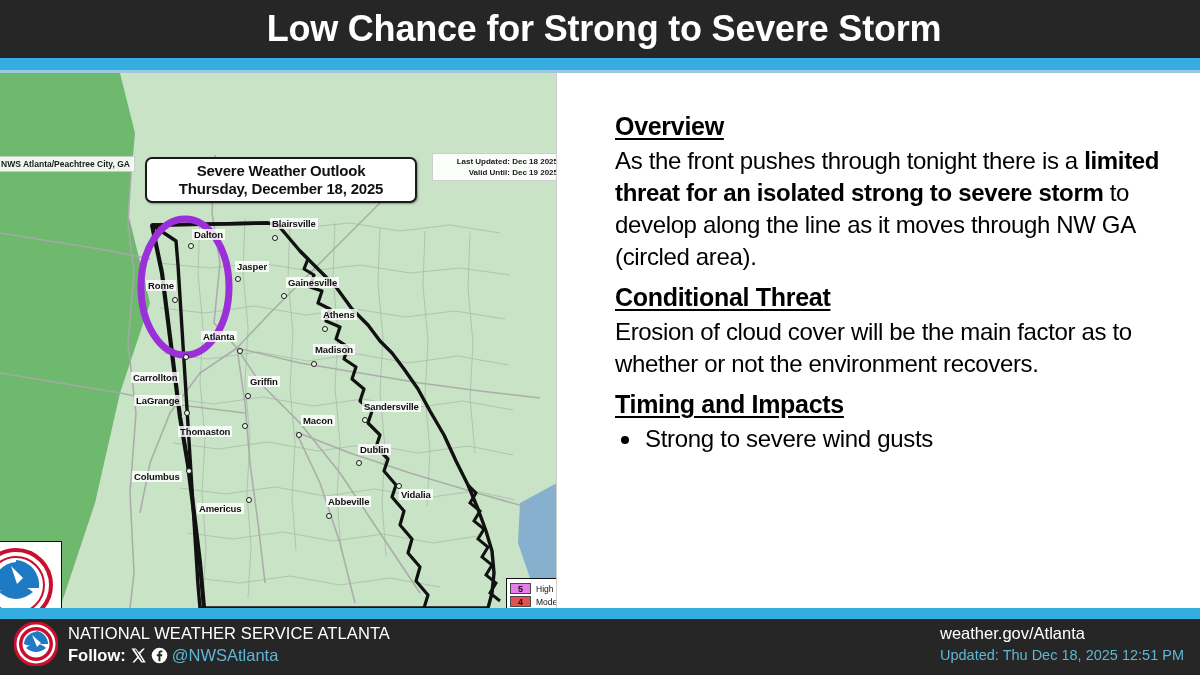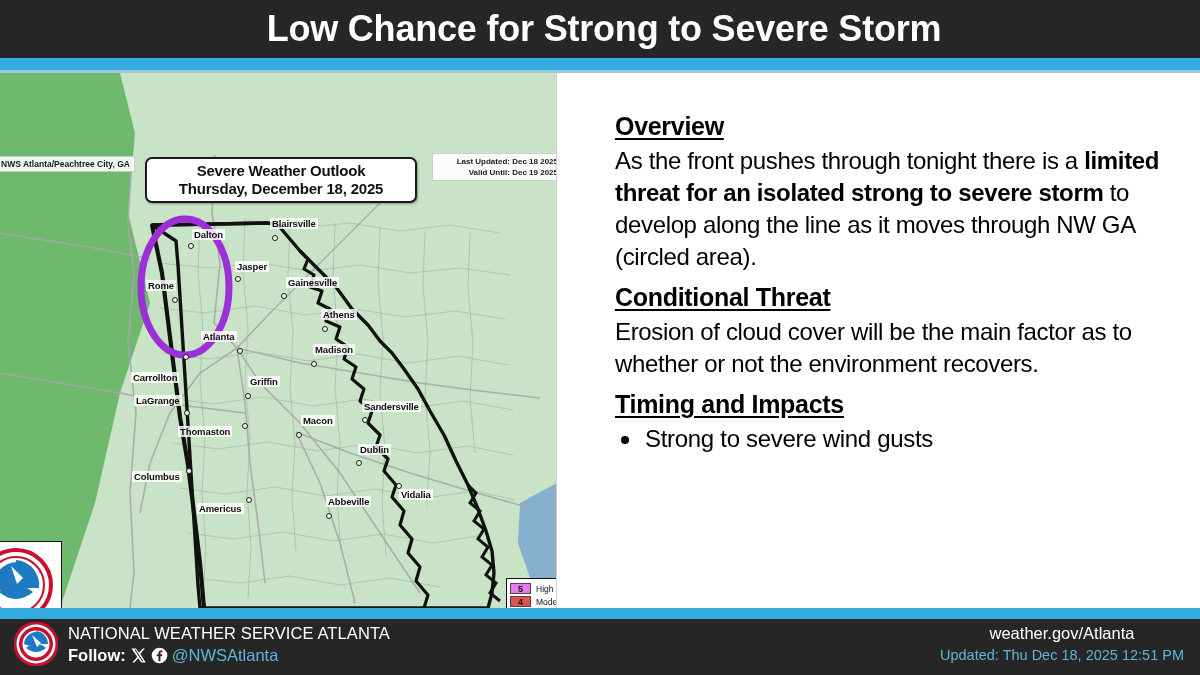--- a/index.html
+++ b/index.html
@@ -216,21 +216,21 @@
     color: #ffffff; font-size: 16.5px; line-height: 22px;
     letter-spacing: 0.1px; white-space: nowrap;
   }
   .f-follow-row { display: flex; align-items: center; gap: 4px; line-height: 22px; }
   .f-follow-label { color: #ffffff; font-size: 16.5px; font-weight: bold; }
   .f-handle { color: #5fb6d6; font-size: 16.5px; text-align: right; }
   .soc-icon { display: inline-flex; align-items: center; }
 
   .footer-right {
     position: absolute; right: 16px; top: 622px;
-    text-align: center;
+    text-align: left;
   }
   .f-url { color: #ffffff; font-size: 16.5px; line-height: 23px; white-space: nowrap; }
   .f-upd { color: #5fb6d6; font-size: 14.5px; line-height: 21px; white-space: nowrap; }
 </style>
 </head>
 <body>
 
 <div id="page">
 
   <div class="header-bar">

